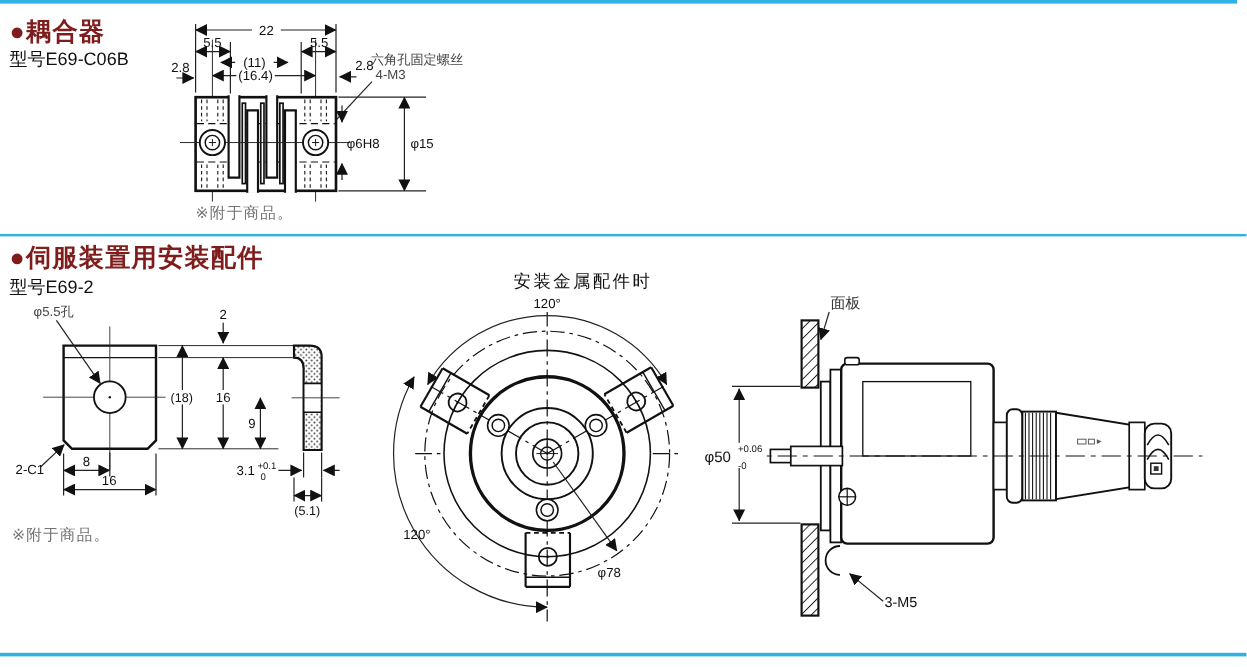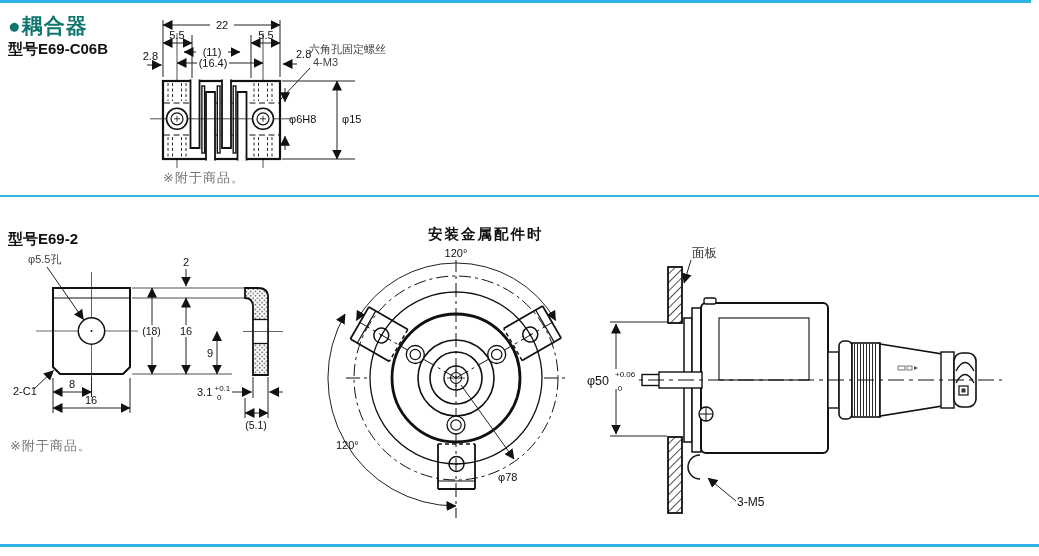--- a/index.html
+++ b/index.html
@@ -1,20 +1,20 @@
 <!DOCTYPE html>
 <html><head>
 <meta charset="utf-8">
 <style>
   html,body{margin:0;padding:0;background:#fff;}
   #page{position:relative;width:1039px;height:556px;background:#fff;overflow:hidden;
         font-family:"Liberation Sans","DejaVu Sans",sans-serif;color:#111;}
   .rule{position:absolute;background:#2fb3e3;}
-  .sec-title{position:absolute;font-size:21px;font-weight:bold;letter-spacing:1px;color:#0f766e;}
-  .sec-model{position:absolute;font-size:15px;font-weight:bold;color:#111;}
+  .sec-title{position:absolute;font-size:21px;font-weight:bold;letter-spacing:1px;color:#7f1d1d;}
+  .sec-model{position:absolute;font-size:15px;font-weight:normal;color:#111;}
   .note{position:absolute;font-size:13px;color:#737373;letter-spacing:1px;}
   .dwg{position:absolute;}
   svg text{font-family:"Liberation Sans","DejaVu Sans",sans-serif;fill:#111;}
   svg .dim{font-size:11px;}
   svg .dimS{font-size:10.5px;}
   svg .tol{font-size:8px;}
   svg .cjk{font-size:11px;fill:#444;}
   svg line,svg path,svg rect,svg circle{vector-effect:none;}
 </style>
 </head>
@@ -141,20 +141,21 @@
     <text class="dim" x="212" y="56" text-anchor="middle">(11)</text>
     <text class="dim" x="213" y="67" text-anchor="middle">(16.4)</text>
     <text class="dim" x="158" y="60" text-anchor="end">2.8</text>
     <text class="dim" x="296" y="58">2.8</text>
     <text class="cjk" x="309" y="53">六角孔固定螺丝</text>
     <text class="cjk" x="313" y="66">4-M3</text>
     <text class="dim" x="289" y="123">φ6H8</text>
     <text class="dim" x="342" y="123">φ15</text>
   </svg>
 
+  <div class="sec-title" style="left:8px;top:201px;">●伺服装置用安装配件</div>
   <div class="sec-model" style="left:8px;top:230px;">型号E69-2</div>
   <div class="note" style="left:10px;top:437px;">※附于商品。</div>
   <div class="sec-model" style="left:428px;top:225px;font-size:14.5px;letter-spacing:2px;text-align:right;">安装金属配件时</div>
 
   <svg class="dwg" style="left:10px;top:252px;" width="300" height="226" viewBox="10 252 300 226">
 
     <path d="M53,288 H130 V367 L123,374 H60 L53,367 Z" fill="#fff" stroke="#111" stroke-width="2"></path>
     <line x1="53" y1="298" x2="130" y2="298" stroke="#111" stroke-width="1.2"></line>
     <line x1="91.5" y1="272" x2="91.5" y2="392" stroke="#222" stroke-width="0.7"></line>
     <line x1="36" y1="331" x2="150" y2="331" stroke="#222" stroke-width="0.7"></line>

